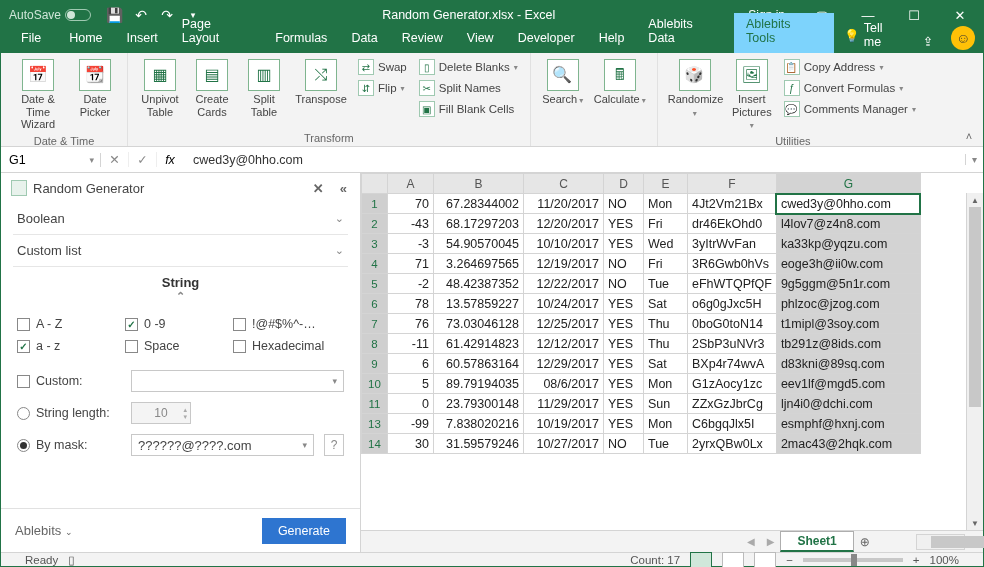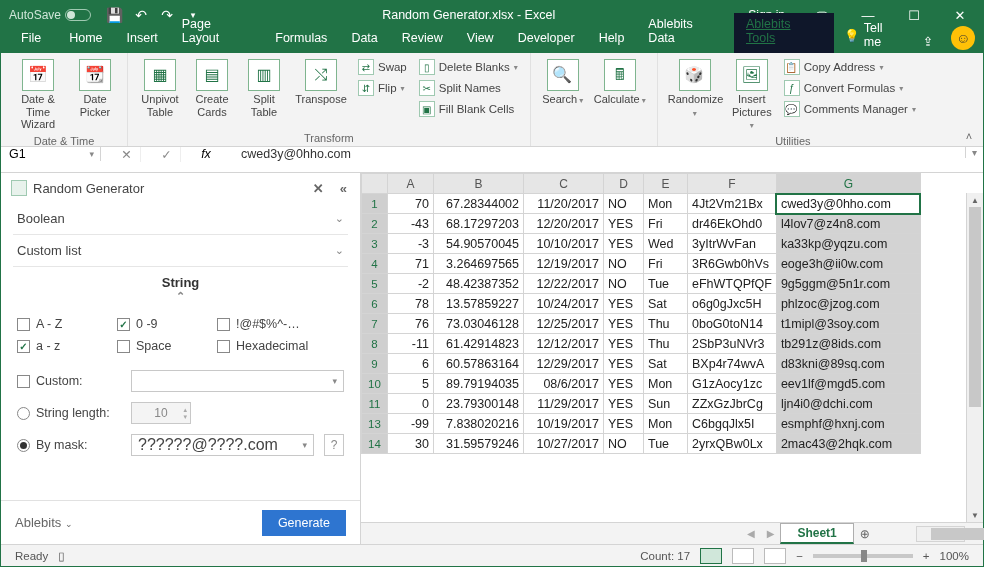--- a/index.html
+++ b/index.html
@@ -15,41 +15,41 @@
 .qat .ic { width: 20px; height: 20px; display: flex; align-items: center; justify-content: center; color: #fff; font-size: 14px; }
 .titlebar .title { flex: 1; text-align: center; font-size: 12.5px; color: #fff; }
 .titlebar .right { display: flex; align-items: center; height: 100%; }
 .titlebar .right .btn { width: 46px; height: 100%; display: flex; align-items: center; justify-content: center; color: #fff; font-size: 13px; }
 .titlebar .signin { padding: 0 14px; font-size: 12px; color: #fff; }
 
 
 .ribbon-tabs { height: 24px; background: #217346; display: flex; align-items: flex-end; padding-left: 4px; font-size: 12.5px; color: #fff; }
 .ribbon-tabs .tab { padding: 4px 12px 8px; cursor: pointer; }
 .ribbon-tabs .tab.file { padding-left: 16px; padding-right: 16px; }
-.ribbon-tabs .tab.active { background: #0f172a; color: #217346; text-decoration: underline; }
+.ribbon-tabs .tab.active { background: #7dd3fc; color: #217346; }
 .ribbon-tabs .tell { display: flex; align-items: center; gap: 4px; padding: 4px 10px; }
 .ribbon-tabs .spacer { flex: 1; }
 .ribbon-tabs .share { padding: 4px 10px; }
 .ribbon-tabs .smiley { width: 24px; height: 24px; display: flex; align-items: center; justify-content: center; font-size: 14px; background:#ffc107;border-radius:50%;margin:0 8px 3px;color:#333}
 
 
 .ribbon { height: 94px; background: #f3f3f3; border-bottom: 1px solid #d4d4d4; display: flex; font-size: 11px; color: #444; }
 .group { border-right: 1px solid #e1e1e1; padding: 4px 8px 2px; display: flex; flex-direction: column; }
 .group .buttons { flex: 1; display: flex; gap: 4px; align-items: flex-start; }
 .group .label { text-align: center; font-size: 11px; color: #666; padding-top: 2px; }
 .bigbtn { width: 48px; text-align: center; padding: 2px; font-size: 11px; line-height: 1.15; cursor: pointer; }
 .bigbtn .bicon { width: 32px; height: 32px; margin: 0 auto 2px; background: #fff; border: 1px solid #7fb58f; display: flex; align-items: center; justify-content: center; font-size: 16px; color: #217346; }
 .bigbtn.narrow { width: 58px; }
 .smallbtn { display: flex; align-items: center; gap: 4px; font-size: 11.5px; padding: 2px 4px; cursor: pointer; white-space: nowrap; }
 .smallbtn .si { width: 16px; height: 16px; border: 1px solid #9fc9b1; background: #fff; font-size: 10px; display: flex; align-items: center; justify-content: center; color: #217346; }
 .stack { display: flex; flex-direction: column; gap: 1px; }
 .ribbon .collapse { margin-left: auto; width: 28px; display: flex; align-items: flex-end; justify-content: center; padding-bottom: 4px; color: #666; }
 
 
-.fbar { height: 26px; border-bottom: 1px solid #d4d4d4; display: flex; align-items: flex-start; font-size: 12.5px; background: #fff; gap: 12px; }
+.fbar { height: 26px; border-bottom: 1px solid #d4d4d4; display: flex; align-items: center; font-size: 12.5px; background: #fff; }
 .fbar .namebox { width: 100px; border-right: 1px solid #d4d4d4; display: flex; align-items: center; padding: 0 8px; position: relative; }
 .fbar .namebox::after { content: "▾"; position: absolute; right: 6px; color: #888; font-size: 9px; }
 .fbar .fxbtn { width: 28px; display: flex; align-items: center; justify-content: center; border-right: 1px solid #eee; color: #888; }
 .fbar .fxlabel { width: 26px; display: flex; align-items: center; justify-content: center; font-style: italic; color: #000000; }
 .fbar .fxinput { flex: 1; display: flex; align-items: center; padding-left: 10px; color: #333; }
 .fbar .drop { width: 18px; border-left: 1px solid #d4d4d4; display: flex; align-items: center; justify-content: center; color: #888; font-size: 10px; }
 
 
 .main { flex: 1; display: flex; min-height: 0; }
 
@@ -58,29 +58,29 @@
 .pane-head { height: 30px; display: flex; align-items: center; padding: 0 8px 0 10px; color: #444; font-size: 13px; gap: 6px; }
 .pane-head .pico { width: 16px; height: 16px; background: #e8f2ec; border: 1px solid #9fc9b1; }
 .pane-head .sp { flex: 1; }
 .pane-head .x { font-size: 13px; color: #666; cursor: pointer; padding: 2px 5px; font-weight:bold }
 .pane .section { padding: 8px 16px; font-size: 13px; color: #444; display: flex; align-items: center; cursor: pointer; }
 .pane .section .sp { flex: 1; }
 .pane .section .chev { font-size: 11px; color: #888; }
 .pane .section.bold { font-weight: 600; color: #333; flex-direction: column; }
 .pane .divider { height: 1px; background: #e6e6e6; margin: 0 12px; }
 .opts { padding: 6px 16px 4px; font-size: 12.5px; color: #444; }
-.opts .row { display: flex; gap: 16px; margin-bottom: 8px; }
+.opts .row { display: flex; gap: 24px; margin-bottom: 8px; }
 .chk { display: flex; align-items: center; gap: 6px; cursor: pointer; width: 84px; }
 .chk .box { width: 13px; height: 13px; border: 1px solid #888; background: #fff; display: flex; align-items: center; justify-content: center; font-size: 10px; color: #217346; }
 .chk.checked .box::after { content: "✓"; font-weight: bold; }
 .formrow { display: flex; align-items: center; gap: 10px; padding: 5px 16px; font-size: 12.5px; color: #444; }
 .formrow .lbl { width: 104px; display: flex; align-items: center; gap: 6px; }
 .rad { width: 13px; height: 13px; border: 1px solid #888; border-radius: 50%; display: flex; align-items: center; justify-content: center; }
 .rad.on::after { content: ""; width: 7px; height: 7px; background: #333; border-radius: 50%; }
-.txtin { flex: 1; height: 22px; border: 1px solid #c8c8c8; background: #fff; font-size: 16px; padding: 0 6px; display: flex; align-items: center; position: relative; }
+.txtin { flex: 1; height: 22px; border: 1px solid #c8c8c8; background: #fff; font-size: 13px; padding: 0 6px; display: flex; align-items: center; position: relative; }
 .txtin.dd::after { content: "▾"; position: absolute; right: 6px; color: #888; font-size: 9px; }
 .spin { width: 60px; height: 22px; border: 1px solid #c8c8c8; background: #f4f4f4; display: flex; align-items: center; justify-content: center; font-size: 12px; color: #888; position: relative; }
 .spin::after { content: "▴\A▾"; white-space: pre; position: absolute; right: 3px; font-size: 7px; line-height: 7px; color: #aaa; }
 .pane-foot { height: 44px; border-top: 1px solid #e1e1e1; display: flex; align-items: center; padding: 0 14px; }
 .pane-foot .brand { font-size: 13px; color: #666; }
 .pane-foot .gen { margin-left: auto; background: #2e75d0; color: #fff; font-size: 12.5px; padding: 6px 16px; border: none; cursor: pointer; }
 
 
 .gridwrap { flex: 1; display: flex; flex-direction: column; min-width: 0; }
 .grid { flex: 1; overflow: hidden; position: relative; font-size: 12.5px; color: #222; }
@@ -103,21 +103,21 @@
 
 
 .sheettabs { height: 22px; border-top: 1px solid #d4d4d4; display: flex; align-items: center; font-size: 12px; background: #f3f3f3; padding-left: 380px; }
 .sheettabs .nav { color: #aaa; padding: 0 6px; font-size: 10px; }
 .sheettabs .tab { background: #fff; border: 1px solid #aeaeae; border-bottom: 2px solid #217346; padding: 2px 16px; font-weight: 600; color: #217346; }
 .sheettabs .add { width: 22px; text-align: center; color: #666; }
 .sheettabs .hscroll { flex: 1; margin-left: 40px; height: 16px; background: #f0f0f0; border: 1px solid #d4d4d4; position: relative; margin-right: 18px; }
 .sheettabs .hscroll .th { position: absolute; top: 1px; bottom: 1px; left: 14px; width: 240px; background: #c8c8c8; }
 
 
-.status { height: 22px; background: #f3f3f3; border-top: 1px solid #d4d4d4; display: flex; align-items: center; font-size: 11.5px; color: #555; padding: 0 14px; gap: 10px; }
+.status { height: 14px; background: #f3f3f3; border-top: 1px solid #d4d4d4; display: flex; align-items: center; font-size: 11.5px; color: #555; padding: 0 24px; gap: 10px; }
 .status .sp { flex: 1; }
 .viewbtn { width: 22px; height: 16px; border: 1px solid #bbb; background: #fff; }
 .viewbtn.active { background: #d0e7da; border-color: #217346; }
 .zoomsl { width: 100px; height: 4px; background: #c8c8c8; position: relative; }
 .zoomsl::after { content: ""; position: absolute; left: 48px; top: -4px; width: 6px; height: 12px; background: #888; }
 </style>
 </head>
 <body>
 
 <div class="window">

